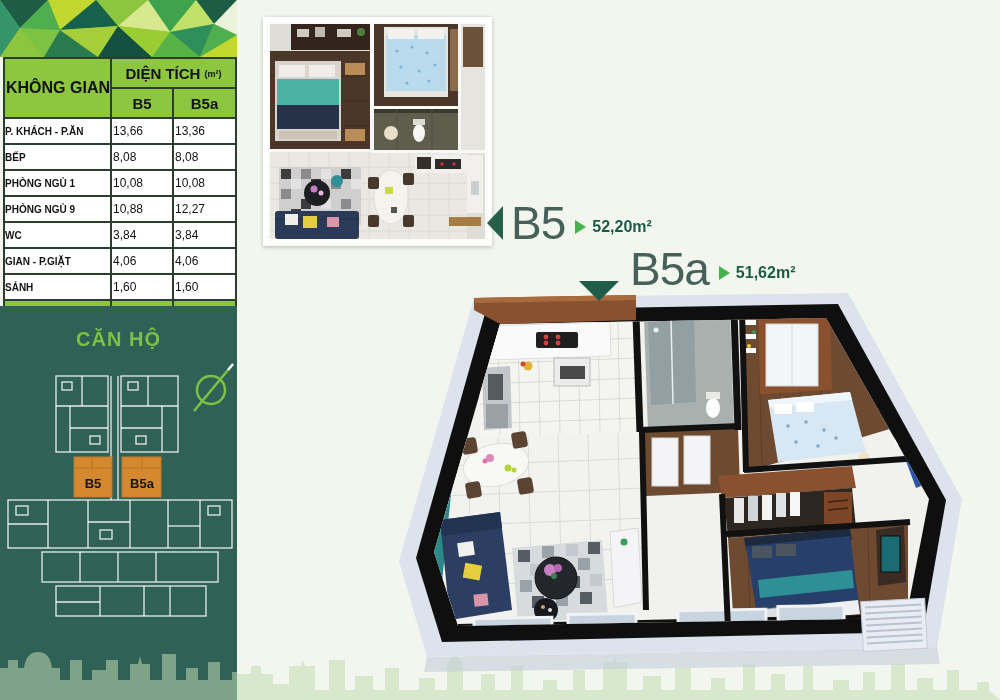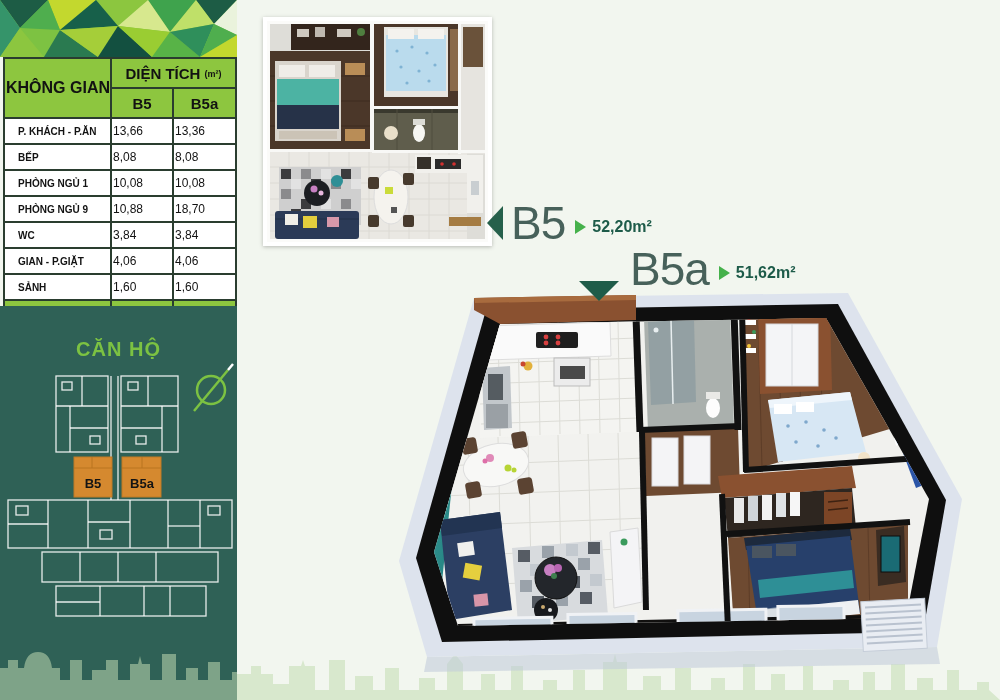--- a/index.html
+++ b/index.html
@@ -15,27 +15,27 @@
   .left-panel{position:absolute;left:0;top:0;width:237px;height:700px;z-index:3;}
   .banner{position:absolute;left:0;top:0;}
   .area-table{position:absolute;left:3px;top:57px;width:234px;border-collapse:collapse;
               table-layout:fixed;background:#fff;}
   .area-table td,.area-table th{border:2px solid #2a3d2f;color:#121212;overflow:hidden;white-space:nowrap;}
   .area-table .hd{background:#8dc63f;font-weight:bold;text-align:center;}
   .h-space{font-size:16px;}
   .h-area{font-size:15px;height:26px;}
   .h-area .unit{font-size:9px;font-weight:bold;vertical-align:2px;}
   .h-col{font-size:15px;height:26px;}
-  .area-table .lbl{font-size:10px;font-weight:bold;padding-left:13px;text-align:left;height:22px;background:#fff;}
+  .area-table .lbl{font-size:10px;font-weight:bold;padding-left:0;text-align:left;height:22px;background:#fff;}
   .area-table .val{font-size:12px;text-align:left;background:#fff;}
   .area-table .tot-lbl{background:#8dc63f;font-size:11px;font-weight:bold;padding-left:6px;height:23px;}
   .area-table .tot-val{background:#8dc63f;font-size:16px;font-weight:bold;text-align:center;}
 
   .teal-section{position:absolute;left:0;top:306px;width:237px;height:394px;background:#2f6156;}
-  .keyplan-title{margin-top:32px;text-align:center;color:#7cc242;font-size:20px;font-weight:bold;letter-spacing:1px;}
+  .keyplan-title{margin-top:22px;text-align:center;color:#7cc242;font-size:20px;font-weight:bold;letter-spacing:1px;}
   .keyplan-svg{position:absolute;left:0;top:56px;}
   .skyline-left{position:absolute;left:0;bottom:0;}
 
   
   .plan2d{position:absolute;left:263px;top:17px;width:221px;height:221px;background:#fff;
           padding:4px;z-index:3;box-shadow:0 1px 4px rgba(0,0,0,.25);}
 
   
   .unit-label{position:absolute;display:flex;align-items:center;z-index:4;}
   .lbl-b5{left:487px;top:200px;}
@@ -358,21 +358,21 @@
         <td class="val">8,08</td>
       </tr>
       <tr>
         <td class="lbl">PHÒNG NGỦ 1</td>
         <td class="val">10,08</td>
         <td class="val">10,08</td>
       </tr>
       <tr>
         <td class="lbl">PHÒNG NGỦ 9</td>
         <td class="val">10,88</td>
-        <td class="val">18,70</td>
+        <td class="val">12,27</td>
       </tr>
       <tr>
         <td class="lbl">WC</td>
         <td class="val">3,84</td>
         <td class="val">3,84</td>
       </tr>
       <tr>
         <td class="lbl">GIAN - P.GIẶT</td>
         <td class="val">4,06</td>
         <td class="val">4,06</td>

